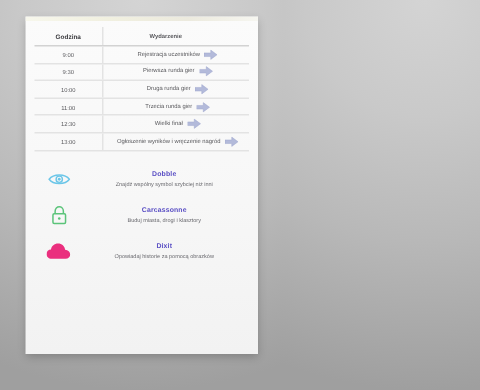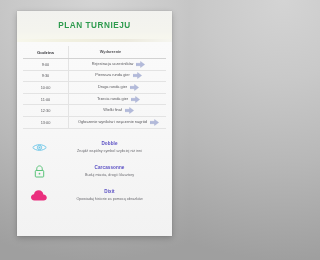--- a/index.html
+++ b/index.html
@@ -120,23 +120,20 @@
     color:#6b6b70;
     line-height:1.2;
   }
 </style>
 </head>
 <body>
 
 <div id="page">
   <div id="card">
 
-    <div class="header">
-      <div class="title">PLAN TURNIEJU</div>
-    </div>
     <div class="title-rule"></div>
 
     <div class="table">
 
       <div class="trow thead">
         <div class="c-time">Godzina</div>
         <div class="c-event">
           <span class="ev-text">Wydarzenie</span>
           <span class="arrow"></span>
         </div>

